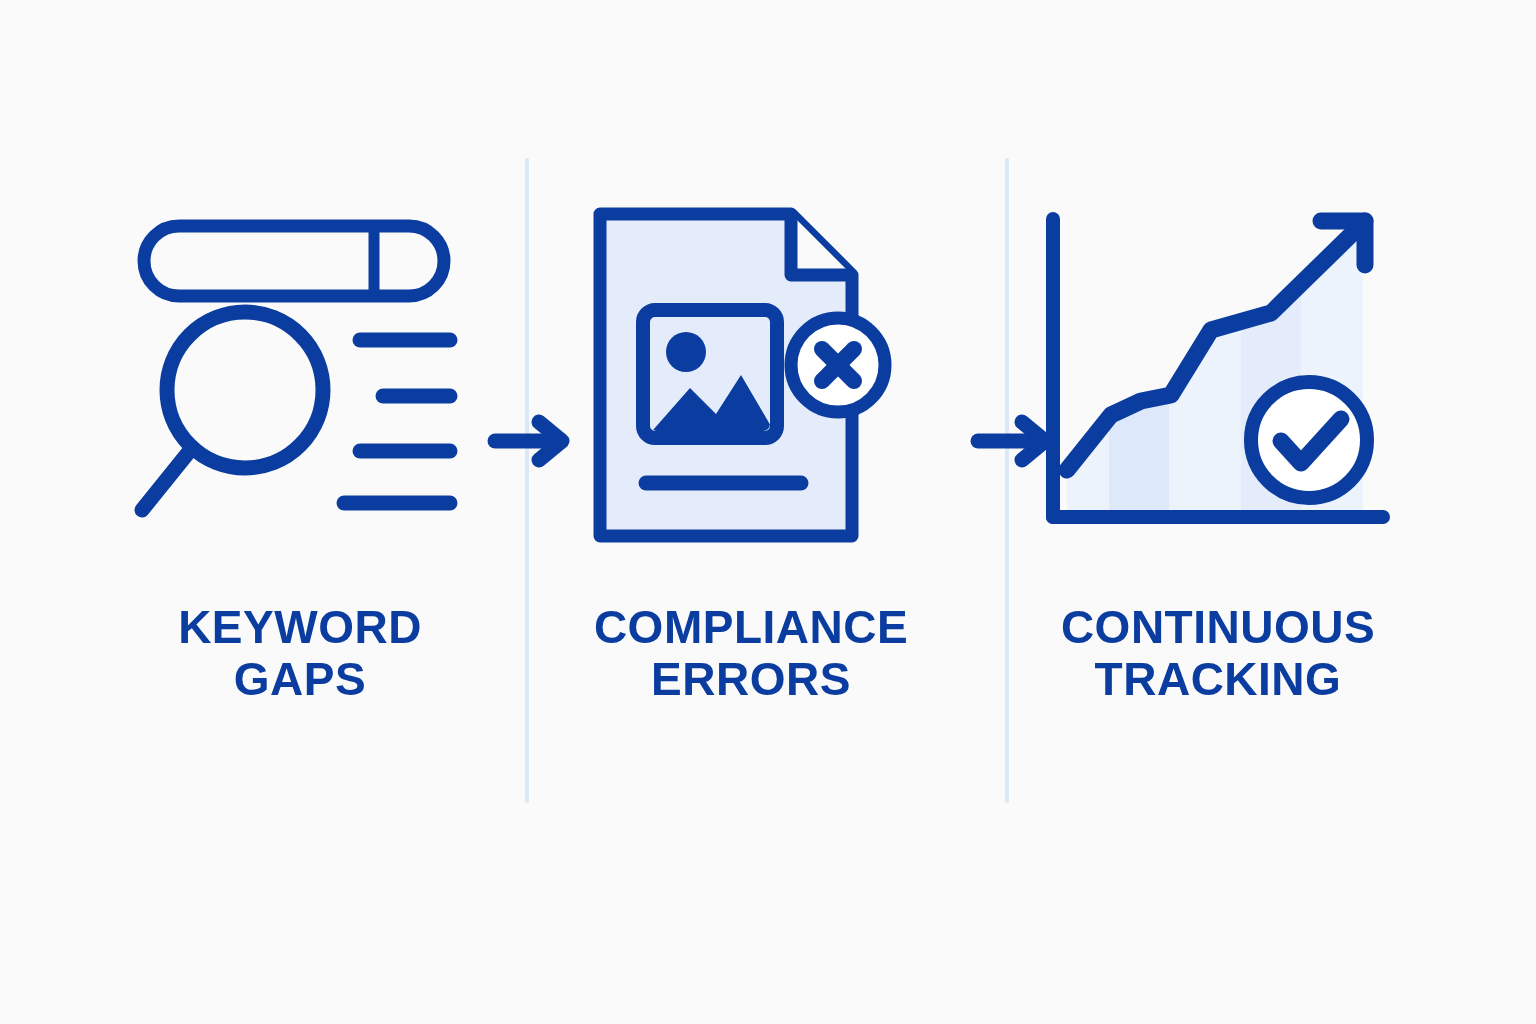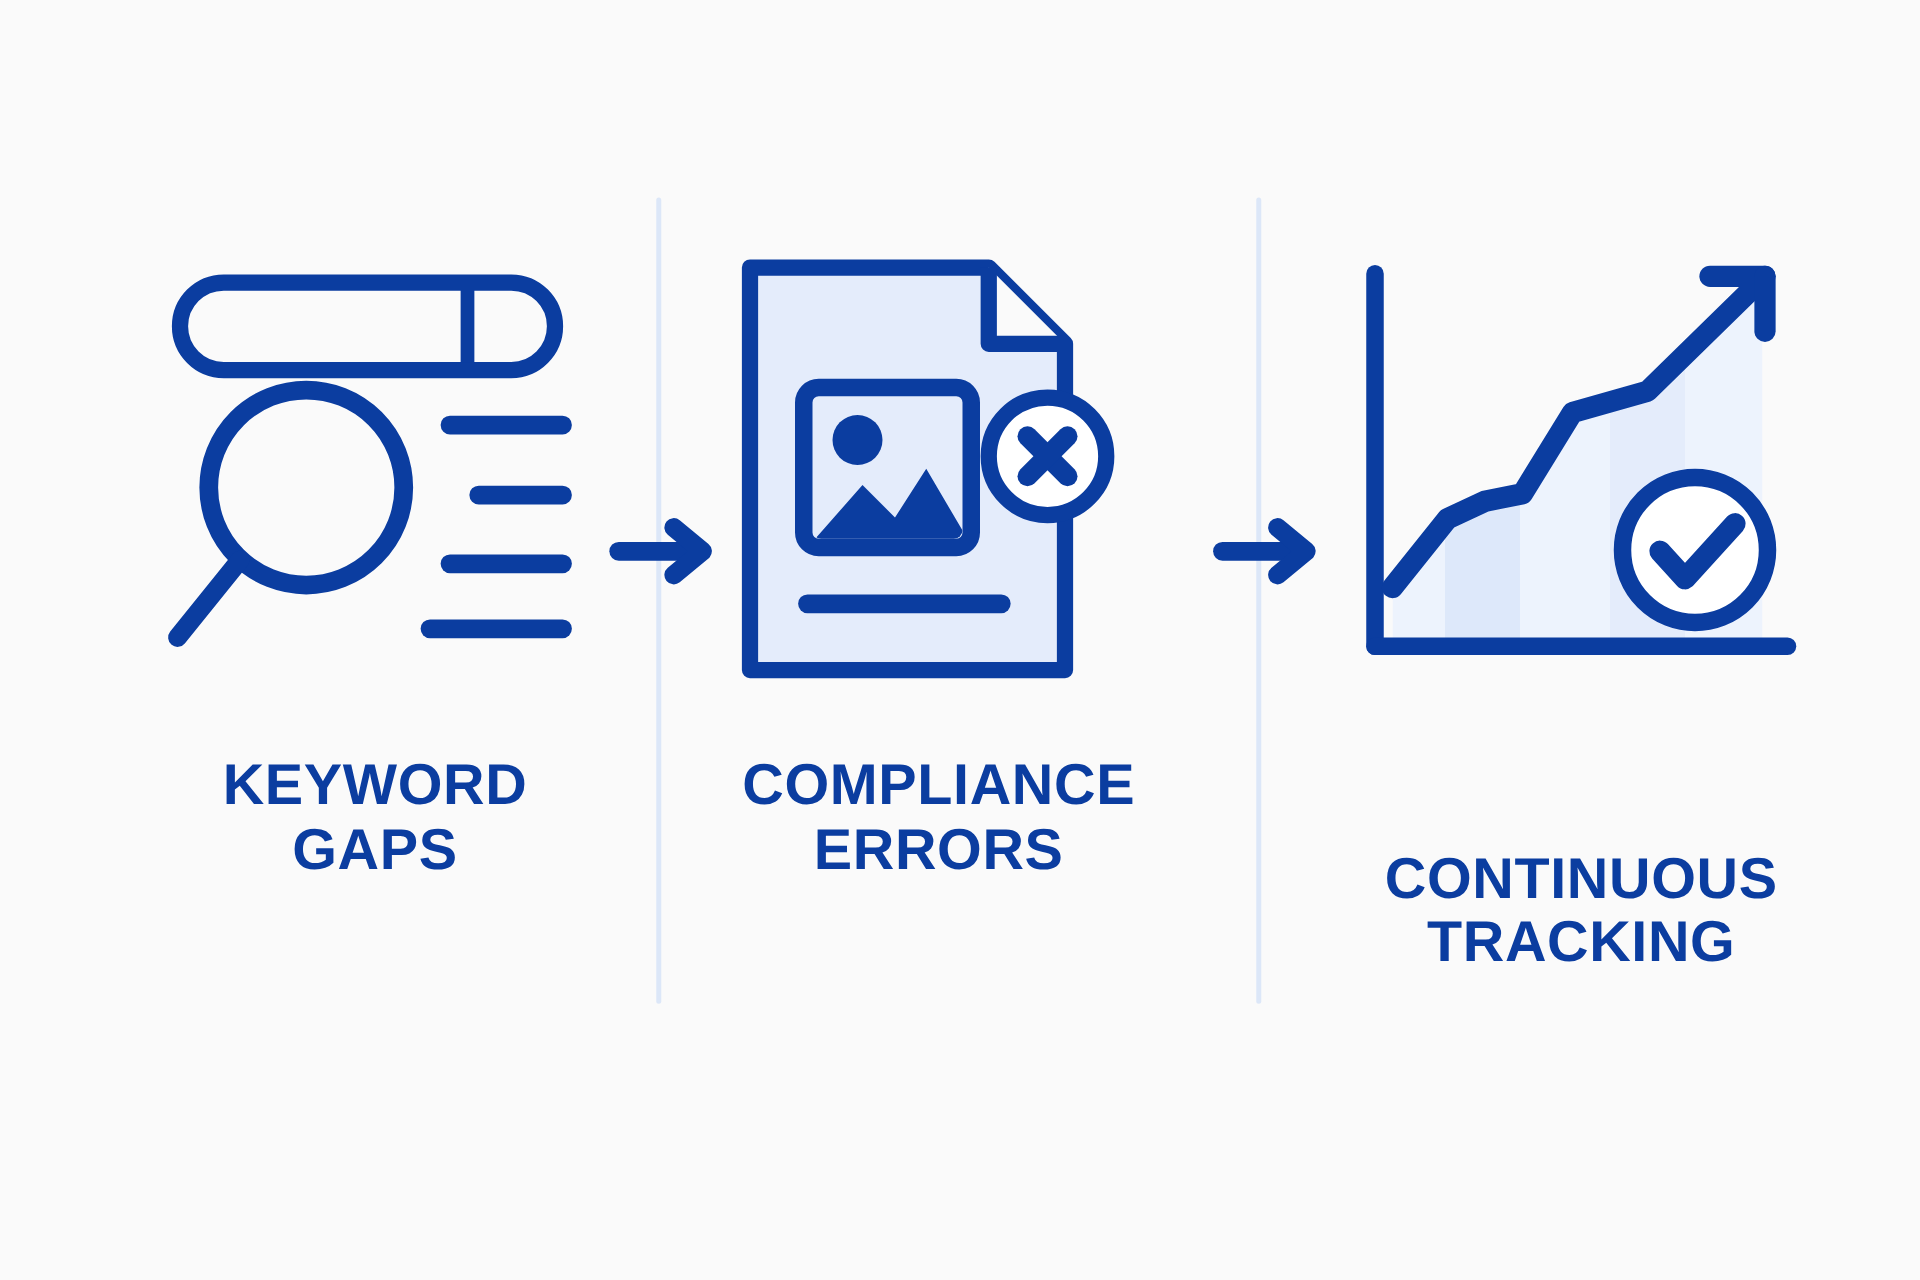--- a/index.html
+++ b/index.html
@@ -50,21 +50,21 @@
     position: absolute;
     top: 200px;
     width: 420px;
     height: 580px;
     display: flex;
     flex-direction: column;
     align-items: center;
   }
   .panel.p1 { left: 90px; }
   .panel.p2 { left: 541px; }
-  .panel.p3 { left: 1055px; justify-content: space-between; }
+  .panel.p3 { left: 1008px; }
 
   .icon-box {
     width: 400px;
     height: 350px;
     display: flex;
     align-items: center;
     justify-content: center;
   }
 
   .panel-label {

